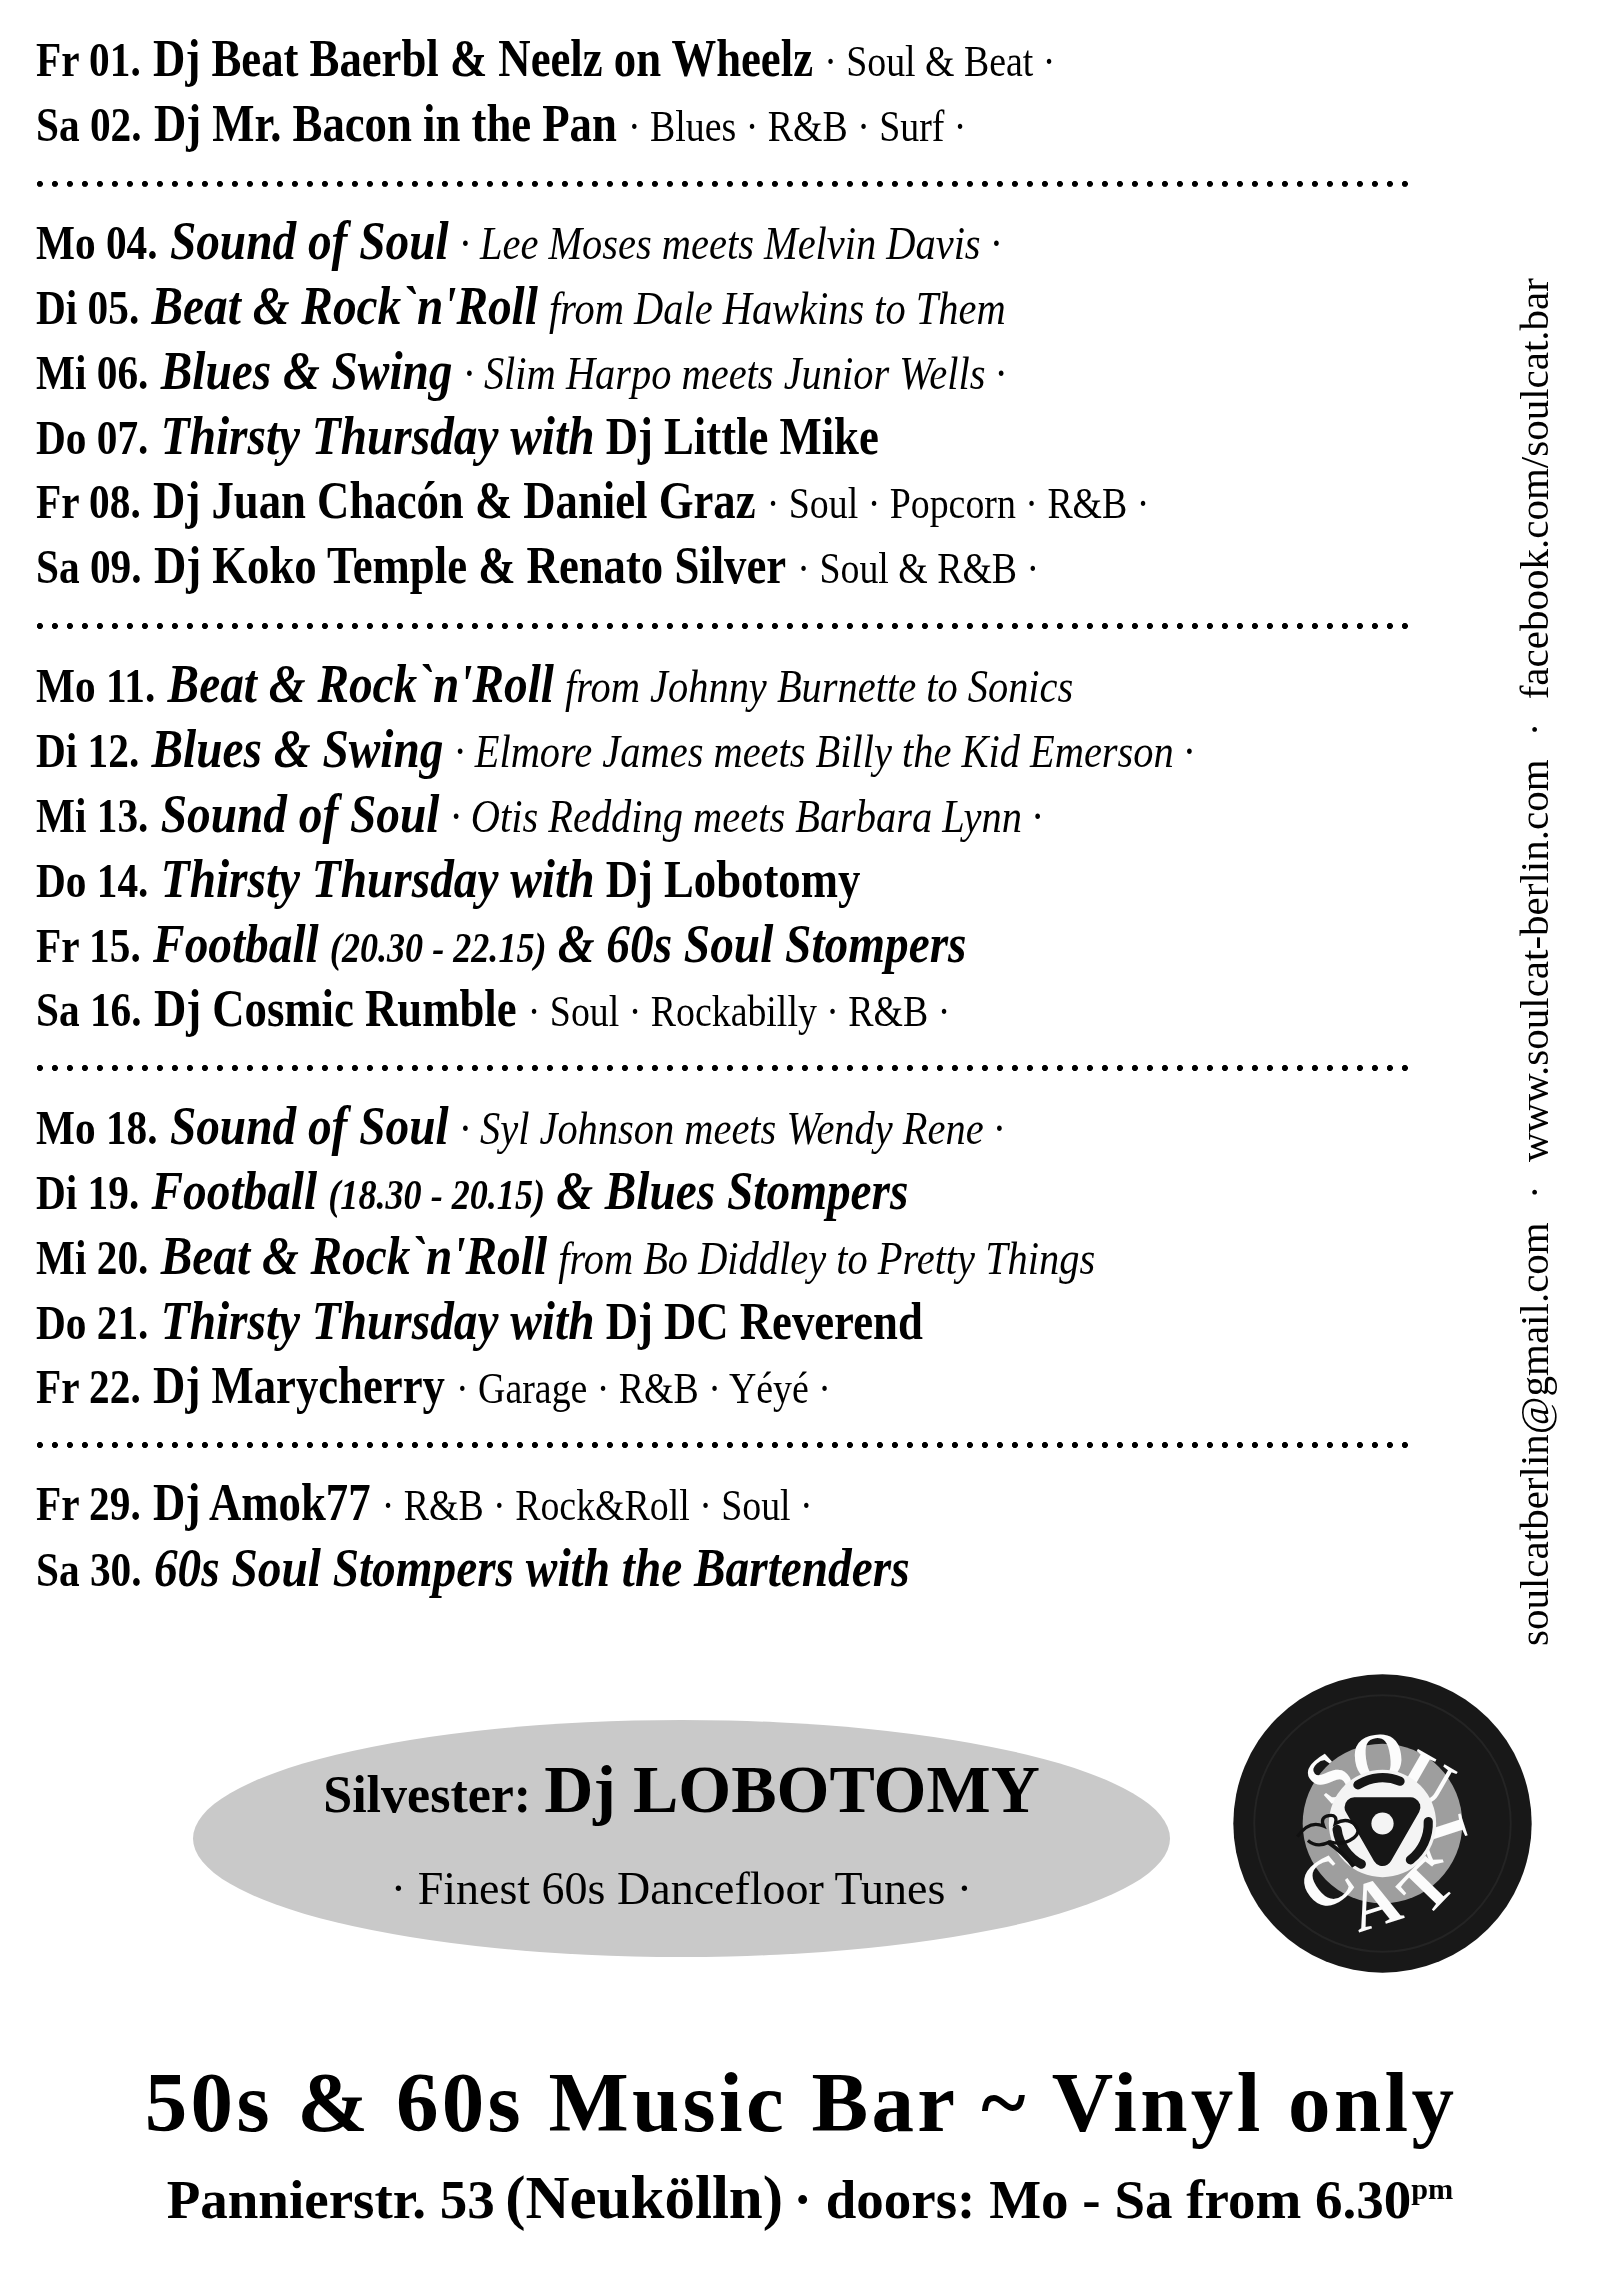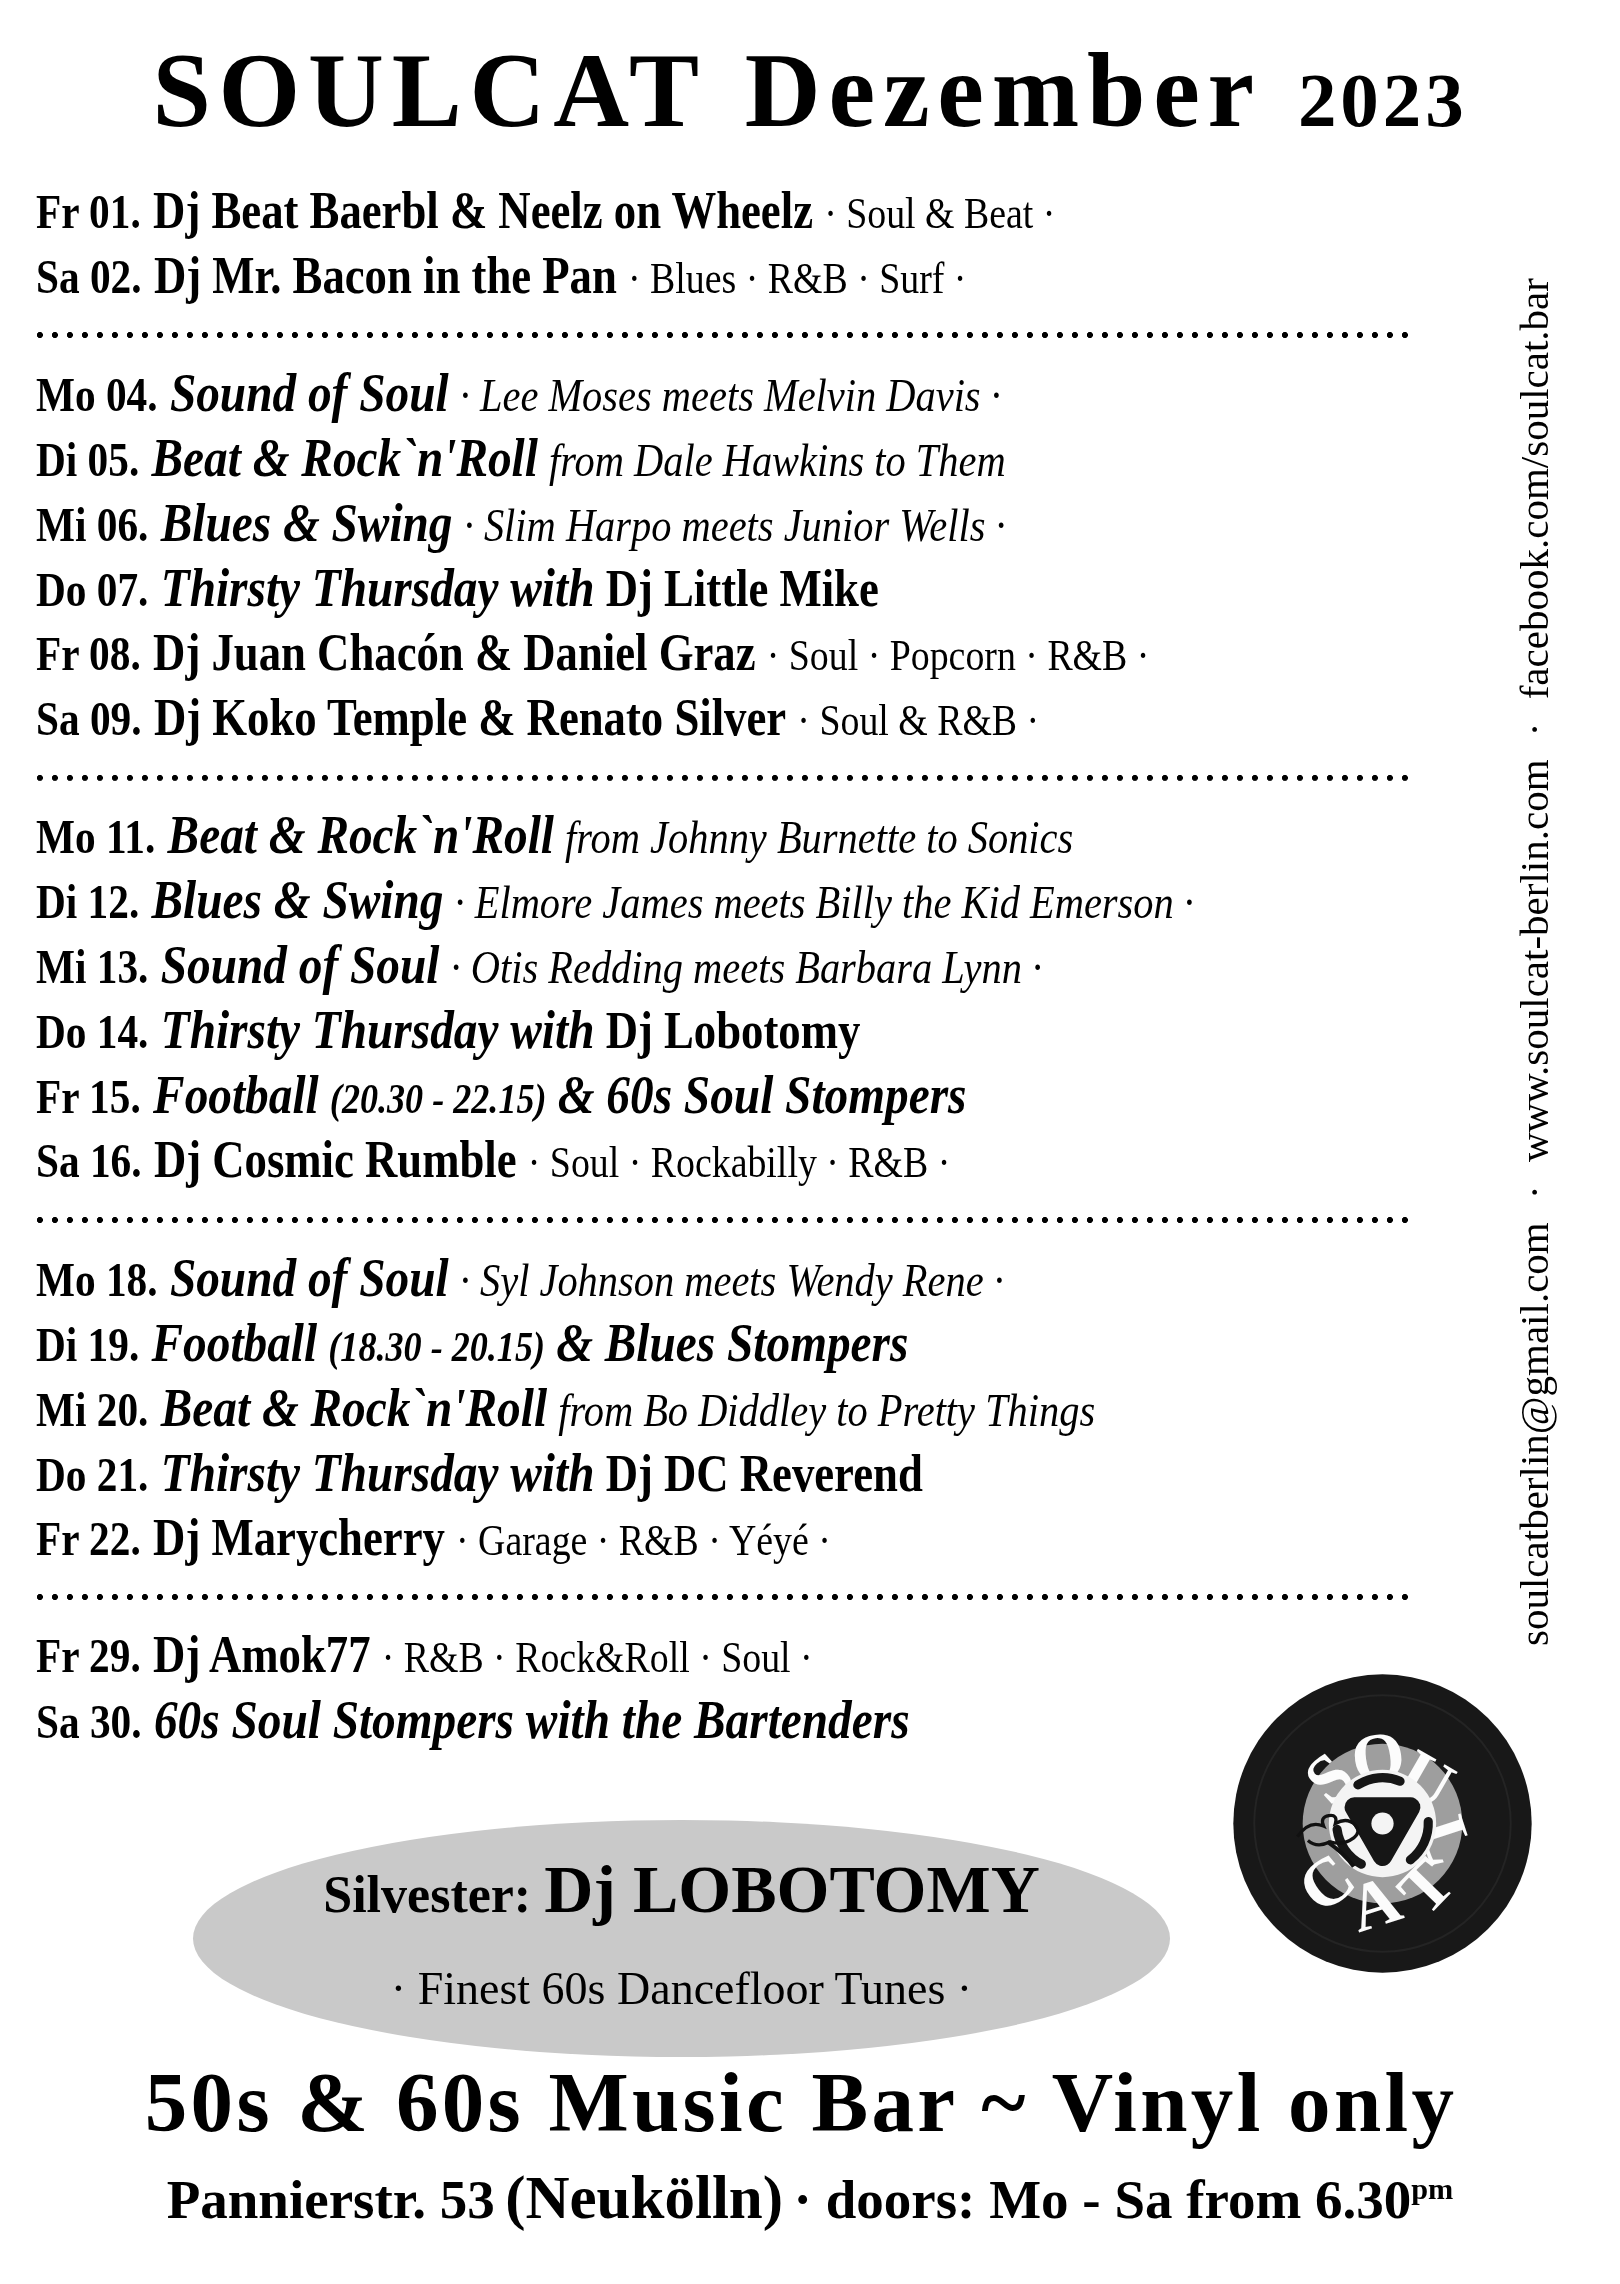--- a/index.html
+++ b/index.html
@@ -47,21 +47,21 @@
   
   .sidebar {
     position:absolute; left:1510px; top:1646px;
     transform:rotate(-90deg); transform-origin:0 0;
     white-space:nowrap;
     font-size:41px; word-spacing:13px;
   }
 
   
   .oval {
-    position:absolute; left:193px; top:1820px;
+    position:absolute; left:193px; top:1720px;
     width:977px; height:237px;
     background:#c9c9c9; border-radius:50%;
     text-align:center;
   }
   .oval-line1 { margin-top:31px; line-height:77px; white-space:nowrap; }
   .silv    { font-weight:bold; font-size:52px; }
   .silv-dj { font-weight:bold; font-size:68px; margin-left:13px; }
   .oval-line2 { font-size:46px; line-height:55px; margin-top:14px; }
   .oval-line3 { font-size:39px; line-height:42px; }
 
@@ -87,23 +87,20 @@
   }
   .footer-address .small { font-size:61px; margin-left:10.5px; }
   .footer-address .doors { margin-left:10.5px; }
   .footer-address sup { font-size:0.55em; font-weight:bold; }
 </style>
 </head>
 <body>
 
 <div class="poster">
 
-  <header class="title">
-    <span>SOULCAT</span><span class="title-month">Dezember</span><span class="title-year">2023</span>
-  </header>
 
   <main class="events">
       <div class="event-row">
       <span class="day">Fr 01.</span><span class="segs"><span class="seg seg-dj">Dj Beat Baerbl &amp; Neelz on Wheelz</span><span class="seg seg-plain">· Soul &amp; Beat ·</span></span>
     </div>
       <div class="event-row">
       <span class="day">Sa 02.</span><span class="segs"><span class="seg seg-dj">Dj Mr. Bacon in the Pan</span><span class="seg seg-plain">· Blues · R&amp;B · Surf ·</span></span>
     </div>
       <div class="dotted-sep"></div>
       <div class="event-row">

